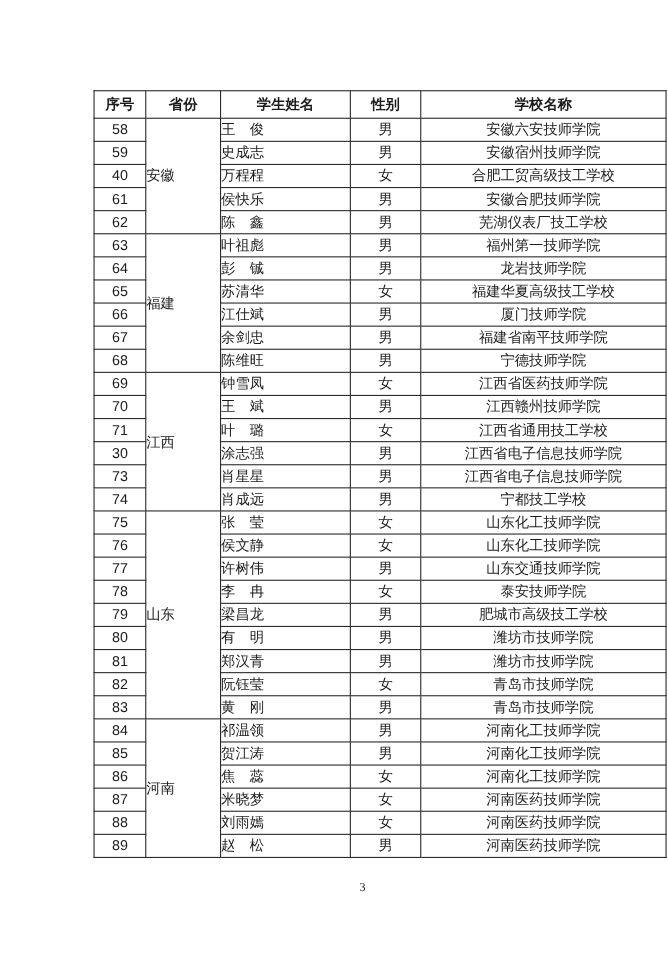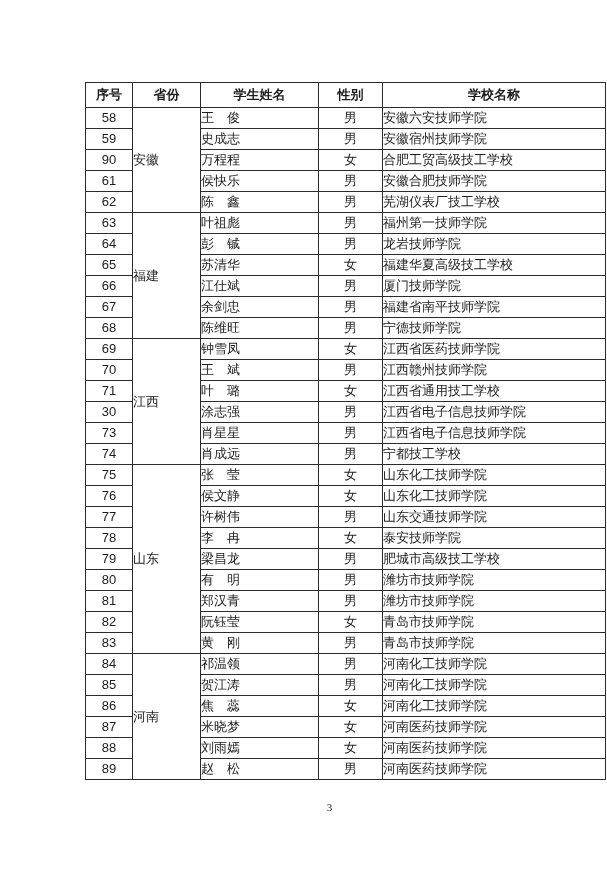--- a/index.html
+++ b/index.html
@@ -51,21 +51,21 @@
   }
   td.col-province {
     text-align: left;
   }
   td.col-name {
   }
   td.col-gender {
     text-align: center;
   }
   td.col-school {
-    text-align: left;
+    text-align: center;
     padding-left: 7px;
   }
   .page-number {
     position: absolute;
     left: 0;
     top: 801px;
     width: 100%;
     text-align: center;
     font-family: "Liberation Serif", serif;
     font-size: 11px;
@@ -101,21 +101,21 @@
           <td class="col-gender">男</td>
           <td class="col-school">安徽六安技师学院</td>
         </tr>
         <tr>
           <td class="col-no">59</td>
           <td class="col-name">史成志</td>
           <td class="col-gender">男</td>
           <td class="col-school">安徽宿州技师学院</td>
         </tr>
         <tr>
-          <td class="col-no">90</td>
+          <td class="col-no">40</td>
           <td class="col-name">万程程</td>
           <td class="col-gender">女</td>
           <td class="col-school">合肥工贸高级技工学校</td>
         </tr>
         <tr>
           <td class="col-no">61</td>
           <td class="col-name">侯快乐</td>
           <td class="col-gender">男</td>
           <td class="col-school">安徽合肥技师学院</td>
         </tr>

